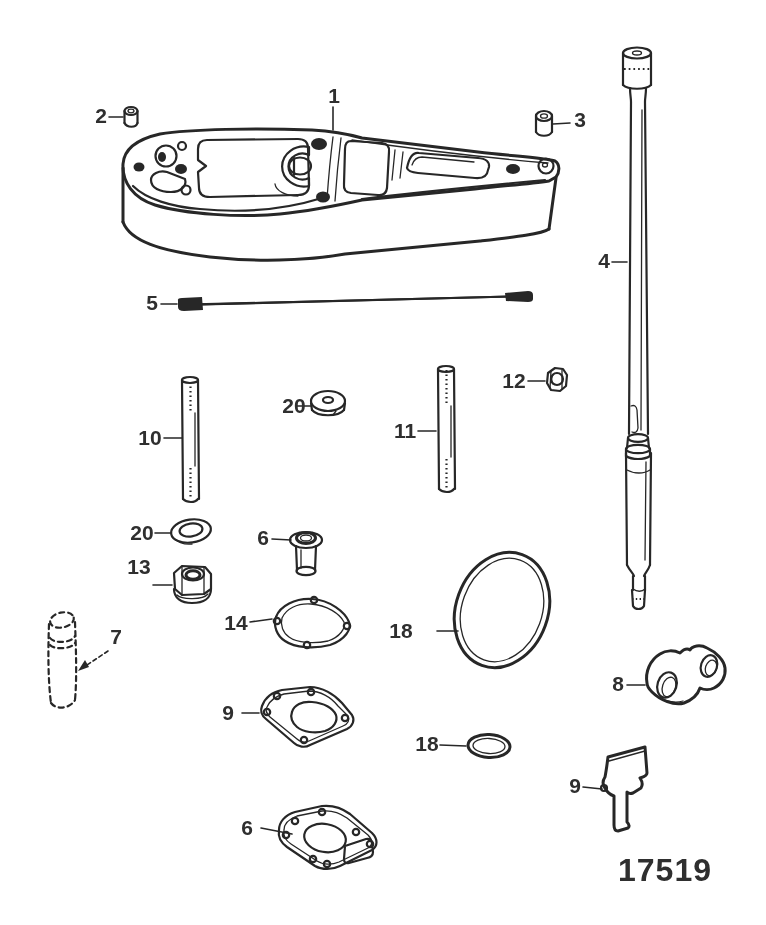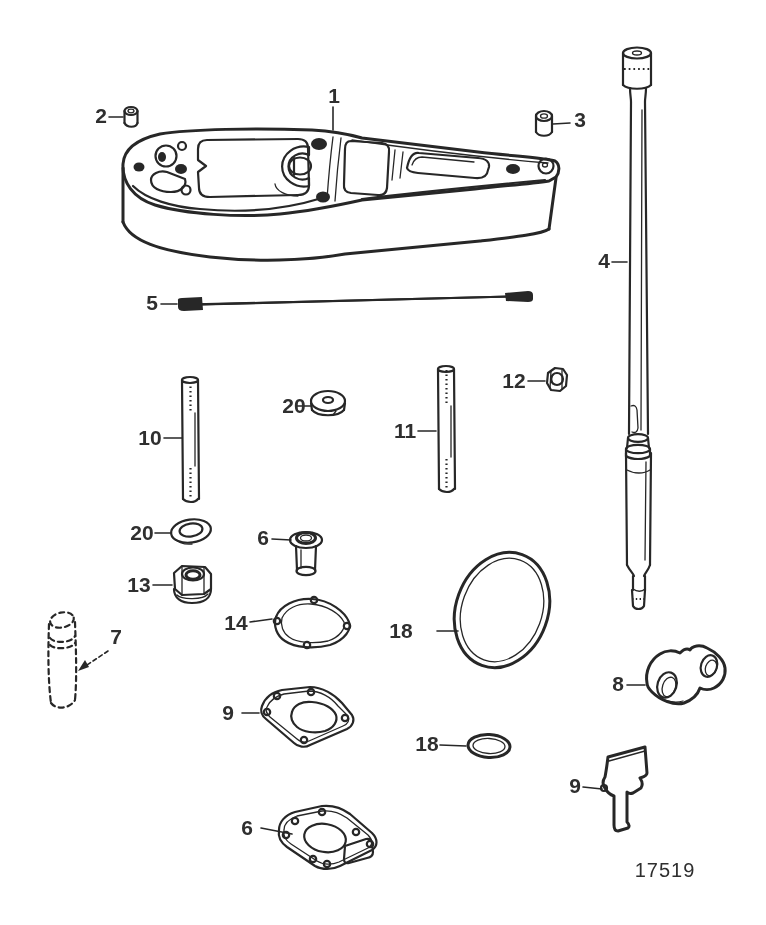--- a/index.html
+++ b/index.html
@@ -10,21 +10,21 @@
       stroke:#272727;fill:none;stroke-width:2.2;stroke-linecap:round;stroke-linejoin:round;}
   #art .fill{fill:#272727;stroke:none;}
   #art .thin{stroke-width:1.3;}
   #art .thick{stroke-width:3;}
   #art .hatch{stroke-linecap:butt;}
   #art .dashed{stroke-dasharray:5 4;stroke-width:1.8;}
   #art .leader{stroke-width:1.6;}
   .callout{position:absolute;transform:translate(-50%,-50%);
            font-weight:bold;font-size:21px;color:#2f2f2f;user-select:none;}
   .drawing-number{position:absolute;transform:translate(-50%,-50%);
-           font-weight:normal;font-size:20px;color:#2f2f2f;letter-spacing:1px;}
+           font-weight:bold;font-size:32px;color:#2f2f2f;letter-spacing:1px;}
 </style>
 </head>
 <body>
 
 <div id="stage">
 
 <svg id="art" width="766" height="925" viewBox="0 0 766 925">
 
   <g>
 
@@ -315,21 +315,21 @@
   <div class="callout" style="left:580px;top:120px">3</div>
   <div class="callout" style="left:604px;top:261px">4</div>
   <div class="callout" style="left:152px;top:303px">5</div>
   <div class="callout" style="left:263px;top:538px">6</div>
   <div class="callout" style="left:116px;top:637px">7</div>
   <div class="callout" style="left:618px;top:684px">8</div>
   <div class="callout" style="left:575px;top:786px">9</div>
   <div class="callout" style="left:150px;top:438px">10</div>
   <div class="callout" style="left:405px;top:431px">11</div>
   <div class="callout" style="left:142px;top:533px">20</div>
-  <div class="callout" style="left:139px;top:585px">13</div>
+  <div class="callout" style="left:139px;top:567px">13</div>
   <div class="callout" style="left:514px;top:381px">12</div>
   <div class="callout" style="left:228px;top:713px">9</div>
   <div class="callout" style="left:247px;top:828px">6</div>
   <div class="callout" style="left:236px;top:623px">14</div>
   <div class="callout" style="left:401px;top:631px">18</div>
   <div class="callout" style="left:427px;top:744px">18</div>
   <div class="callout" style="left:294px;top:406px">20</div>
 
   <div class="drawing-number" style="left:665px;top:870px">17519</div>
 </div>

